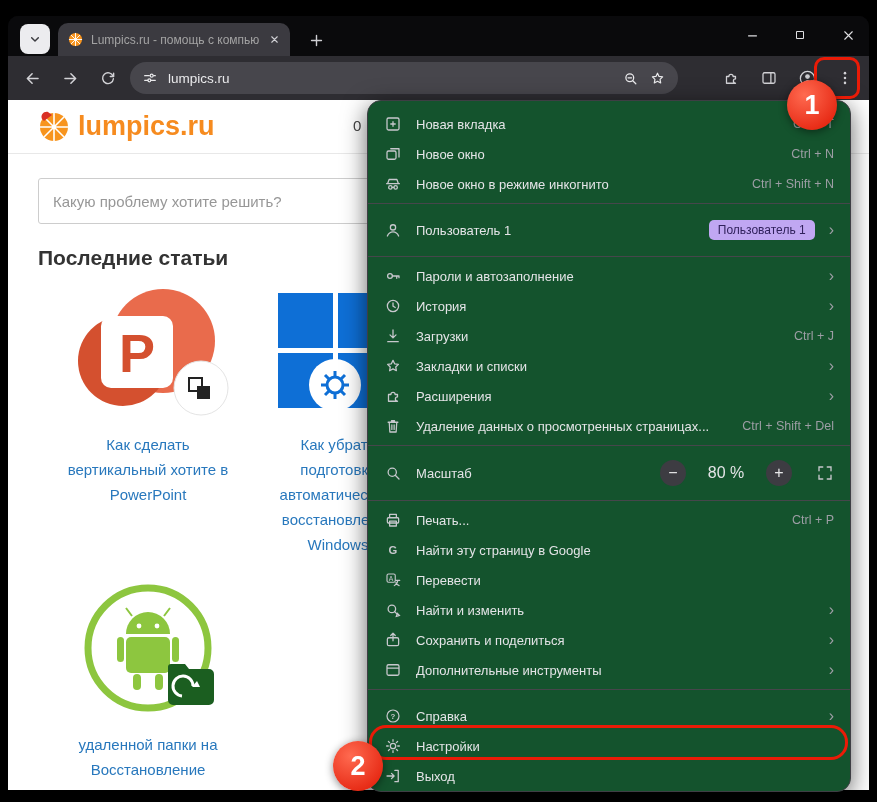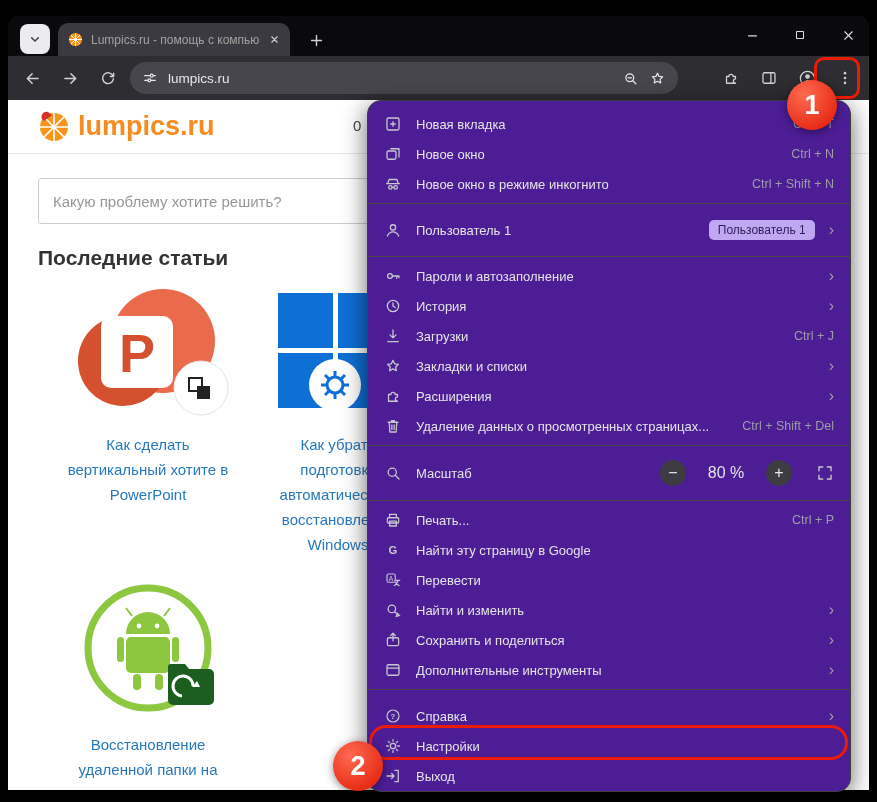--- a/index.html
+++ b/index.html
@@ -51,21 +51,21 @@
   .search::placeholder { color:#979797; }
   .section-title { position:absolute; left:30px; top:146px; font-size:21px;
                    font-weight:700; color:#333; }
   .card-img { position:absolute; }
   .card-title { position:absolute; text-align:center; color:#2878bd; font-size:15px;
                 line-height:25px; cursor:pointer; }
   .card-title span { display:block; white-space:nowrap; }
 
   
   .menu { position:absolute; left:367px; top:100px; width:484px; height:692px;
-          background:#4c1d95; border:1px solid #3e3e44; border-radius:14px;
+          background:#14532d; border:1px solid #3e3e44; border-radius:14px;
           padding-top:8px; box-shadow:0 6px 24px rgba(0,0,0,.6); z-index:20; }
   .mrow { display:flex; align-items:center; height:30px; padding:0 16px; gap:14px;
           color:#e4e4e7; font-size:13px; }
   .mrow.user { height:44px; }
   .mrow.zoom { height:46px; }
   .mrow .lab { flex:1; white-space:nowrap; }
   .mrow .sc { color:#9d9ea5; font-size:12.5px; white-space:nowrap; }
   .mrow .arr { color:#9d9ea5; font-size:16px; line-height:1; }
   .msep { height:1px; background:#46464b; margin:4px 0; }
   .msep.gap { margin:4px 0 11px; }
@@ -262,22 +262,22 @@
         <g stroke="#8dc63f" stroke-width="2">
           <path d="M56 38l-6-8M88 38l6-8"></path>
         </g>
         <circle cx="63" cy="48" r="2.4" fill="#ffffff"></circle>
         <circle cx="81" cy="48" r="2.4" fill="#ffffff"></circle>
         <path d="M92 97v-8a3 3 0 0 1 3-3h14l4 5h20a5 5 0 0 1 5 5v26a5 5 0 0 1-5 5H97a5 5 0 0 1-5-5z" fill="#1b5e20"></path>
         <path d="M106 118a10 10 0 1 1 11-10" stroke="#ffffff" stroke-width="3" fill="none"></path>
         <path d="M121 103l3 6h-8z" fill="#ffffff"></path>
       </svg>
     <div class="card-title" style="left:20px; top:632px; width:240px;">
+      <span>удаленной папки на</span>
       <span>Восстановление</span>
-      <span>удаленной папки на</span>
     </div>
   </div>
 </div>
 
 <div class="menu">
 
   <div class="mrow">
     <svg class="mi" viewBox="0 0 24 24" fill="none" stroke="currentColor" stroke-width="1.7" stroke-linecap="round" stroke-linejoin="round">
         <rect x="4" y="4" width="16" height="16" rx="2"></rect>
         <path d="M12 9v6M9 12h6"></path>

